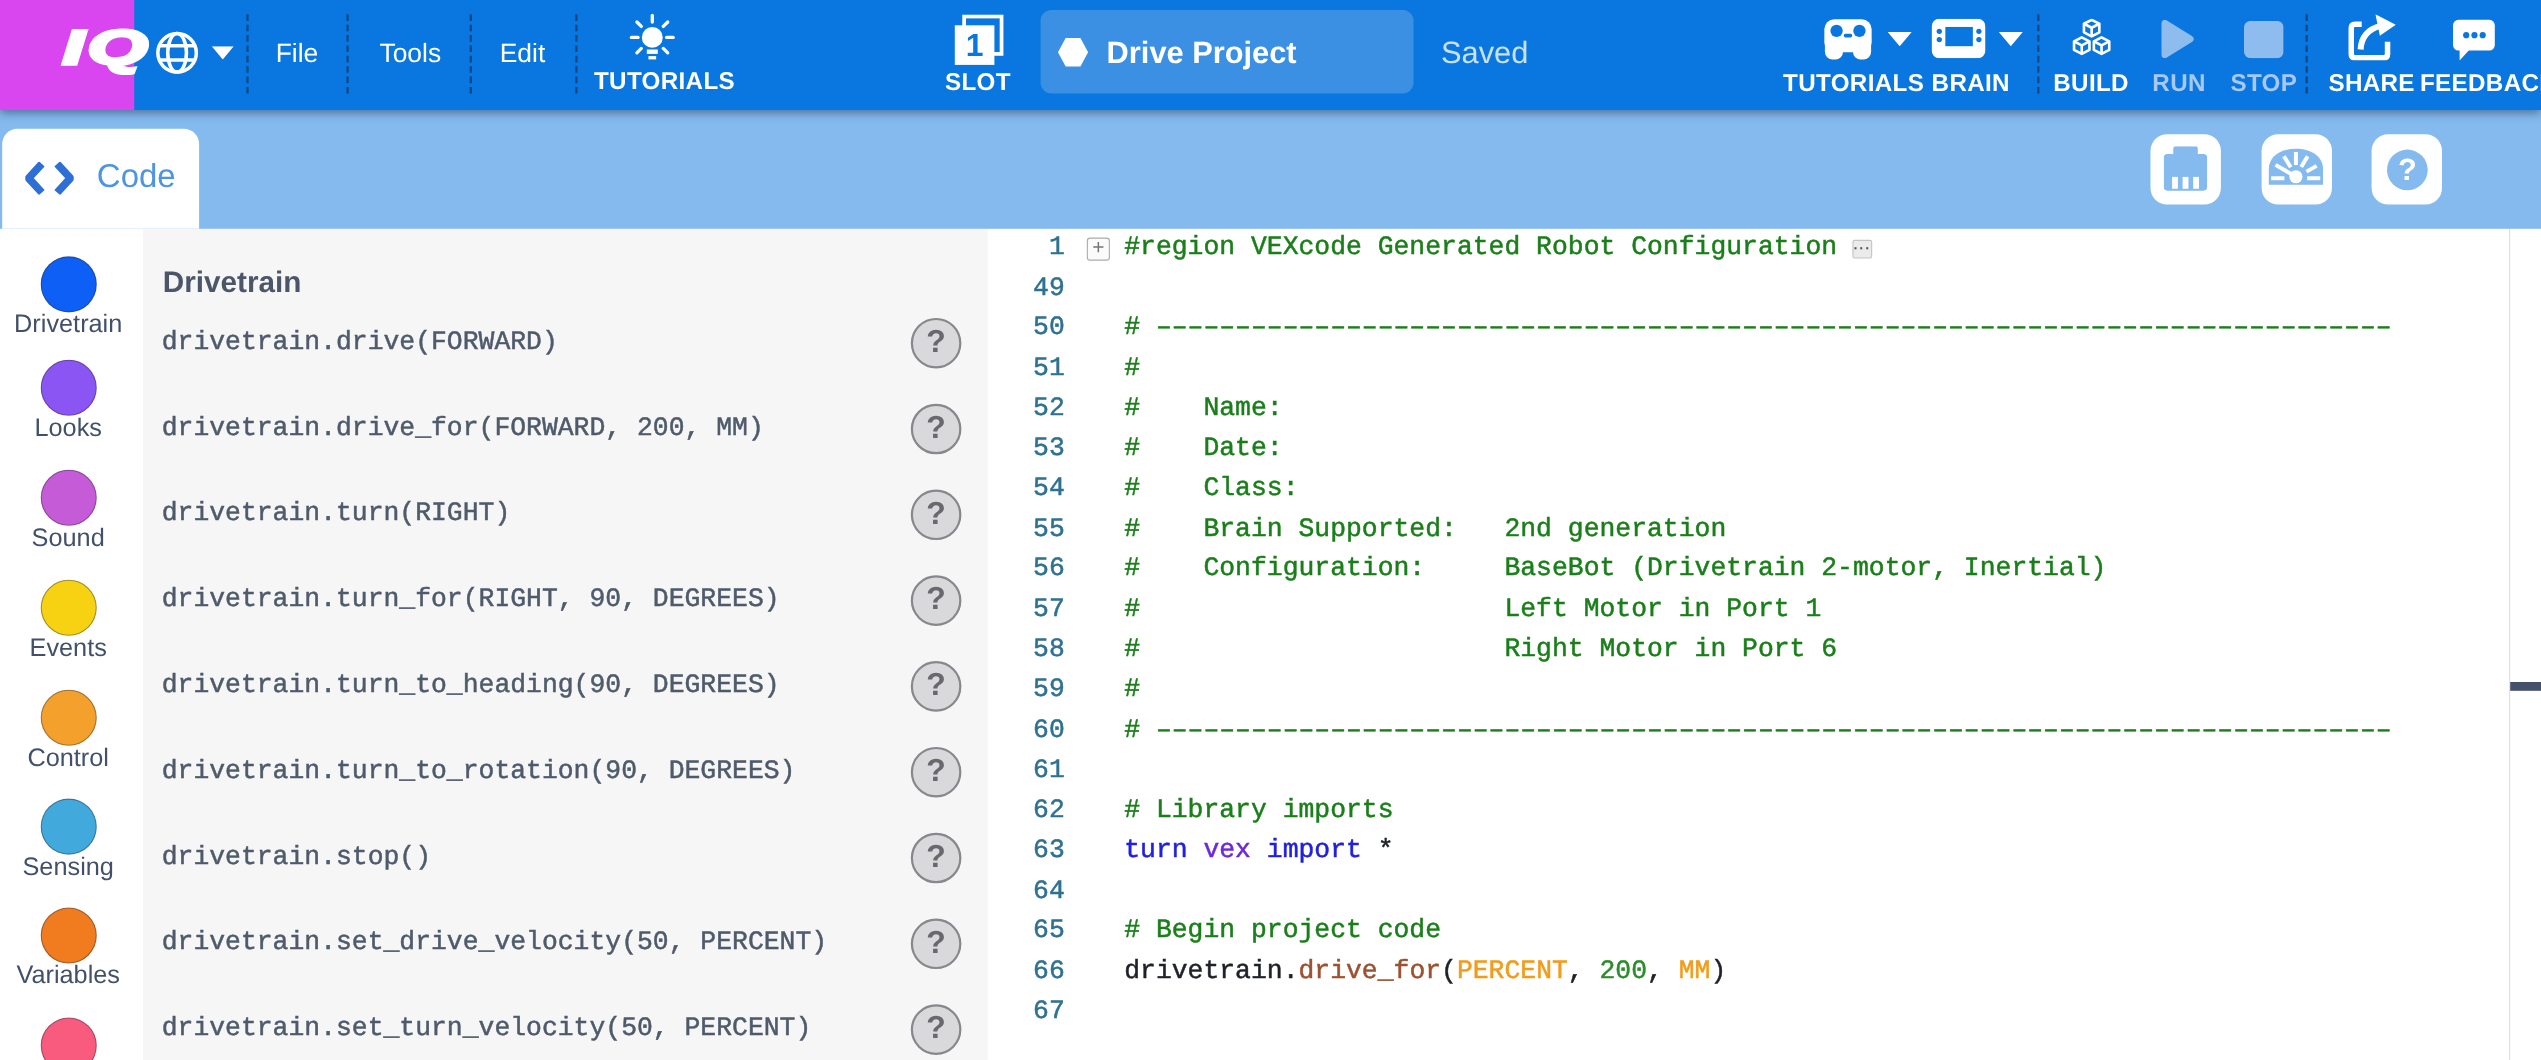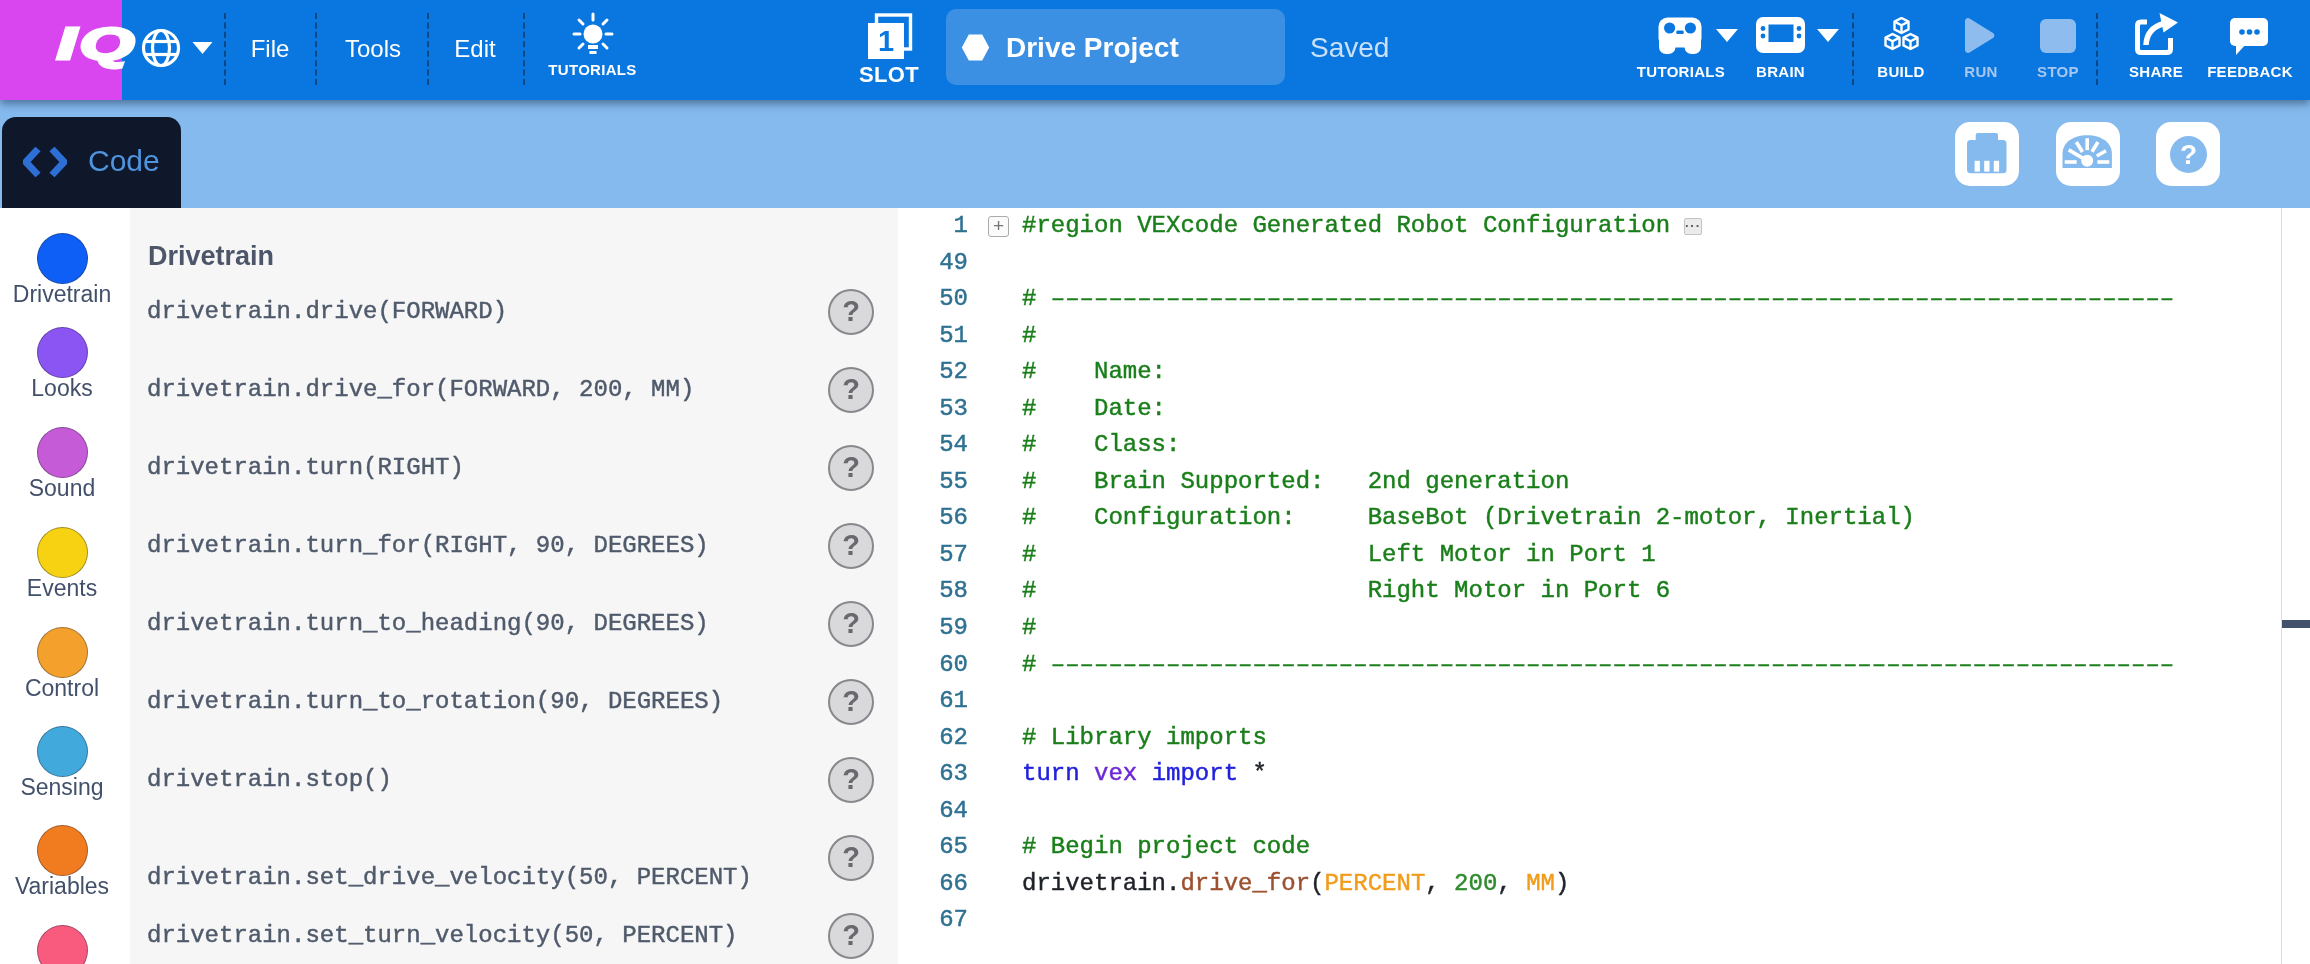--- a/index.html
+++ b/index.html
@@ -4,25 +4,25 @@
 <style>
 *{margin:0;padding:0;box-sizing:border-box}
 html,body{width:2310px;height:964px;overflow:hidden;background:#fff;font-family:"Liberation Sans",sans-serif}
 .abs{position:absolute}
 #page{position:relative;width:2310px;height:964px;background:#fff;overflow:hidden}
 
 #header{position:absolute;left:0;top:0;width:2310px;height:100px;background:#0977DF;box-shadow:0 4px 8px rgba(25,45,75,.5);z-index:30}
 #logo{position:absolute;left:0;top:0;width:122px;height:100px;background:#d946ef;color:#fff;font-style:italic;font-weight:700;font-size:44px;text-align:right;line-height:87px;-webkit-text-stroke:3px #fff;letter-spacing:2px}
 .vsep{position:absolute;top:13px;height:72px;width:0;border-left:2px dashed rgba(15,55,100,.75)}
 .menu{position:absolute;top:0;height:100px;line-height:97px;color:#fff;font-size:24px;text-align:center}
-.toplbl{position:absolute;color:#fff;font-size:15px;font-weight:700;text-align:center;letter-spacing:.3px}
+.toplbl{position:absolute;color:#fff;font-size:22px;font-weight:700;text-align:center;letter-spacing:.3px}
 .toplbl.dis{color:#A6C8F1}
 
 #subbar{position:absolute;left:0;top:100px;width:2310px;height:108px;background:#85BAEE;z-index:20}
-#tab{position:absolute;left:2px;top:17px;width:179px;height:91px;background:#0f172a;border-radius:14px 14px 0 0}
+#tab{position:absolute;left:2px;top:17px;width:179px;height:91px;background:#ffffff;border-radius:14px 14px 0 0}
 #tabtext{position:absolute;left:86px;top:0;height:91px;line-height:88px;font-size:30px;color:#4E94DF}
 .sqbtn{position:absolute;top:22px;width:64px;height:64px;background:#fff;border-radius:15px}
 
 #sidebar{position:absolute;left:0;top:208px;width:130px;height:756px;background:#fff;z-index:5}
 .cat{position:absolute;left:0;width:124px;text-align:center}
 .cat .c{display:block;width:51px;height:51px;border-radius:50%;margin:0 auto;border:1.5px solid rgba(45,45,65,.42)}
 .cat .l{display:block;margin-top:-3px;font-size:23px;color:#42506A}
 #cmdpanel{position:absolute;left:130px;top:208px;width:768px;height:756px;background:#F6F6F7}
 #cmdtitle{position:absolute;left:18px;top:33px;font-size:27px;font-weight:700;color:#4D5669}
 .cmd{position:absolute;left:17px;height:36px;line-height:36px;font-family:"Liberation Mono",monospace;font-size:24px;color:#4F5A6B;white-space:pre;-webkit-text-stroke:.45px #4F5A6B}
@@ -228,21 +228,21 @@
 
 <div id="cmdpanel">
   <div id="cmdtitle">Drivetrain</div>
   <div class="cmd" style="top:86px">drivetrain.drive(FORWARD)</div>
   <div class="cmd" style="top:164px">drivetrain.drive_for(FORWARD, 200, MM)</div>
   <div class="cmd" style="top:242px">drivetrain.turn(RIGHT)</div>
   <div class="cmd" style="top:320px">drivetrain.turn_for(RIGHT, 90, DEGREES)</div>
   <div class="cmd" style="top:398px">drivetrain.turn_to_heading(90, DEGREES)</div>
   <div class="cmd" style="top:476px">drivetrain.turn_to_rotation(90, DEGREES)</div>
   <div class="cmd" style="top:554px">drivetrain.stop()</div>
-  <div class="cmd" style="top:652px">drivetrain.set_drive_velocity(50, PERCENT)</div>
+  <div class="cmd" style="top:632px">drivetrain.set_drive_velocity(50, PERCENT)</div>
   <div class="cmd" style="top:710px">drivetrain.set_turn_velocity(50, PERCENT)</div>
   <div class="qm" style="top:81px">?</div>
   <div class="qm" style="top:159px">?</div>
   <div class="qm" style="top:237px">?</div>
   <div class="qm" style="top:315px">?</div>
   <div class="qm" style="top:393px">?</div>
   <div class="qm" style="top:471px">?</div>
   <div class="qm" style="top:549px">?</div>
   <div class="qm" style="top:627px">?</div>
   <div class="qm" style="top:705px">?</div>

